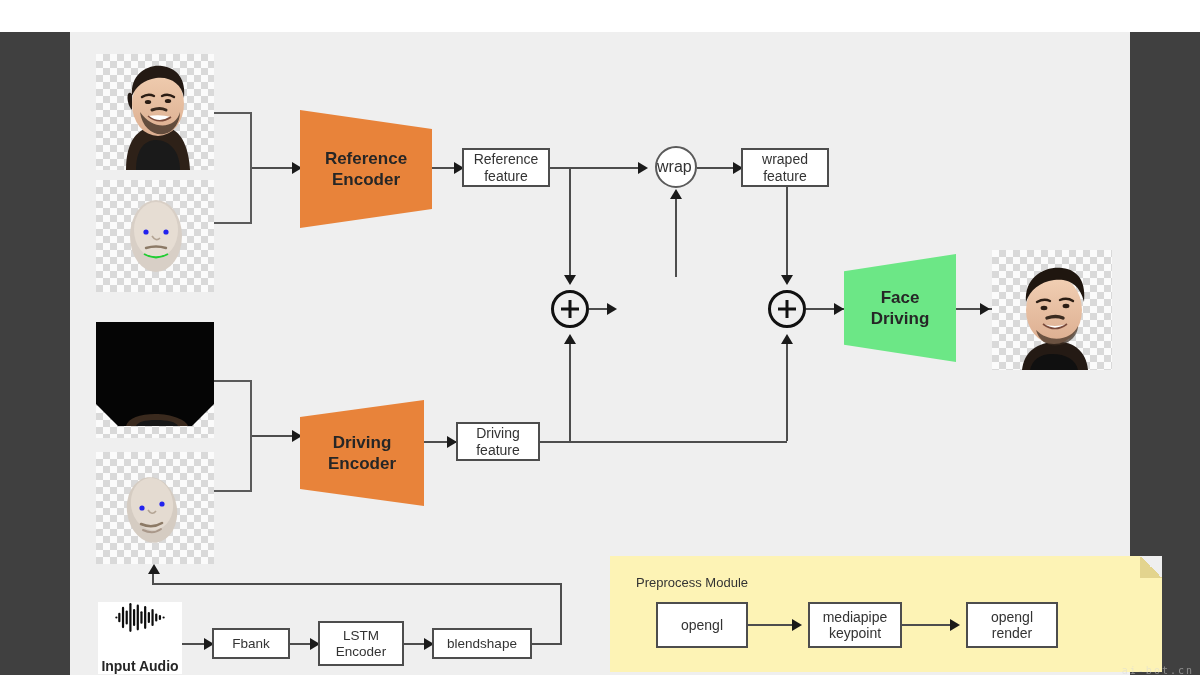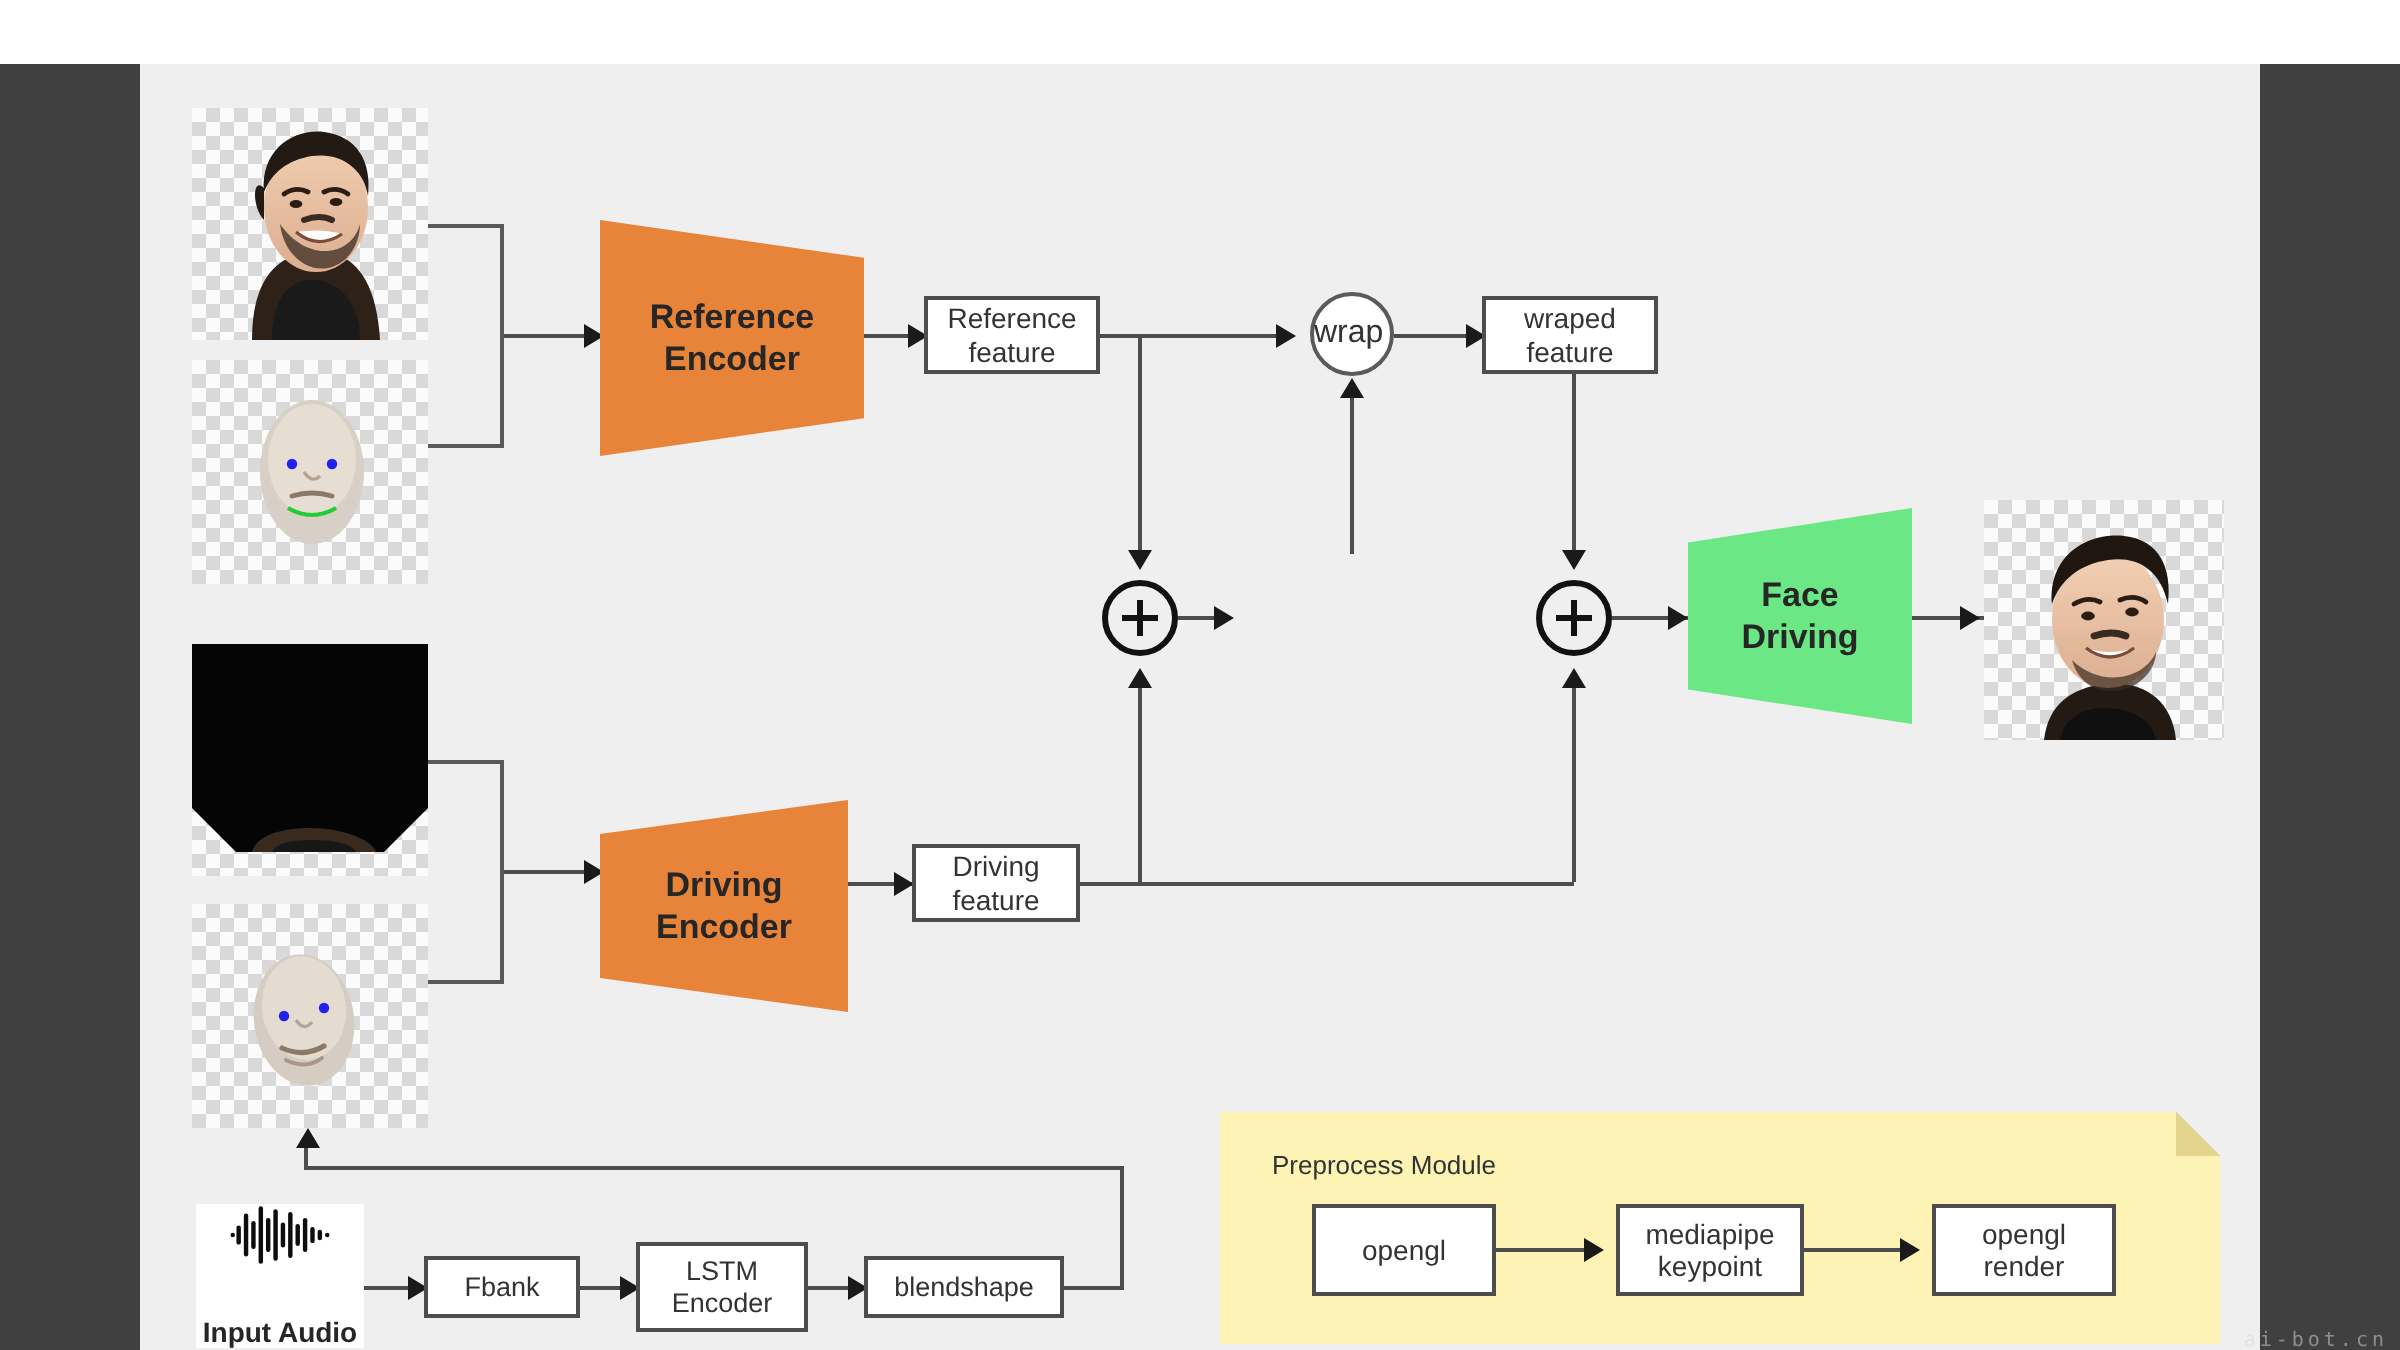--- a/index.html
+++ b/index.html
@@ -304,21 +304,21 @@
   <div class="abs node sm" style="left:432px;top:596px;width:100px;height:31px;">
     <span>blendshape</span>
   </div>
 
   <div class="abs hl" style="left:532px;top:611px;width:30px;"></div>
   <div class="abs vl" style="left:560px;top:551px;height:62px;"></div>
   <div class="abs hl" style="left:152px;top:551px;width:410px;"></div>
   <div class="abs vl" style="left:152px;top:542px;height:11px;"></div>
   <div class="abs av-up" style="left:148px;top:532px;"></div>
 
-  <div class="abs" id="preprocess" style="left:610px;top:524px;width:500px;height:116px;">
+  <div class="abs" id="preprocess" style="left:610px;top:524px;width:552px;height:116px;">
     <div class="note-fold"></div>
     <div class="note-title">Preprocess Module</div>
 
     <div class="abs node" style="left:46px;top:46px;width:92px;height:46px;">
       <span>opengl</span>
     </div>
 
     <div class="abs hl" style="left:138px;top:68px;width:52px;"></div>
     <div class="abs ah" style="left:182px;top:63px;"></div>
 

